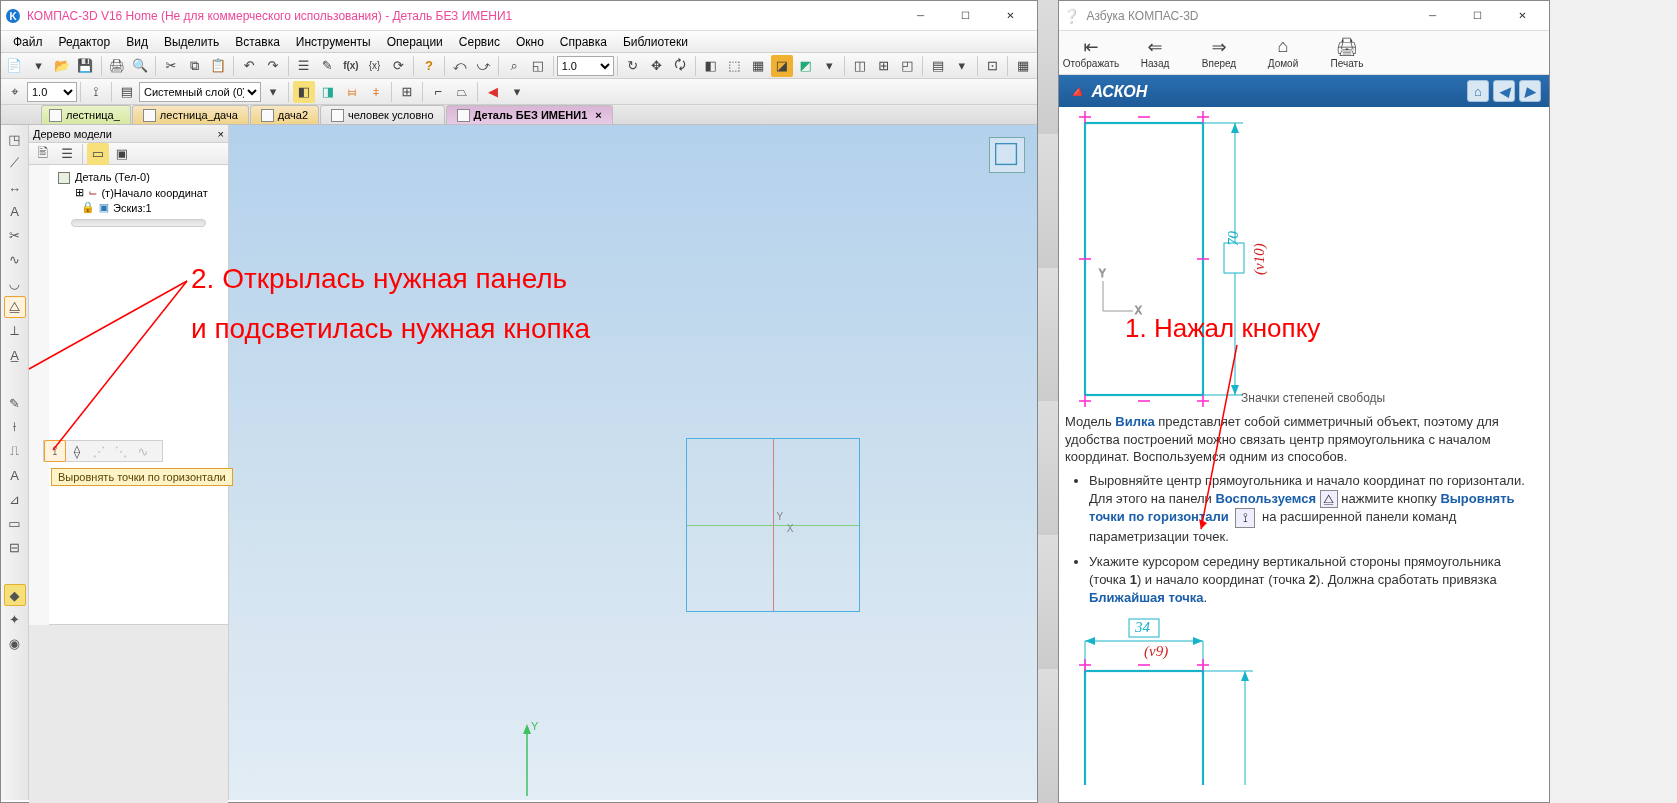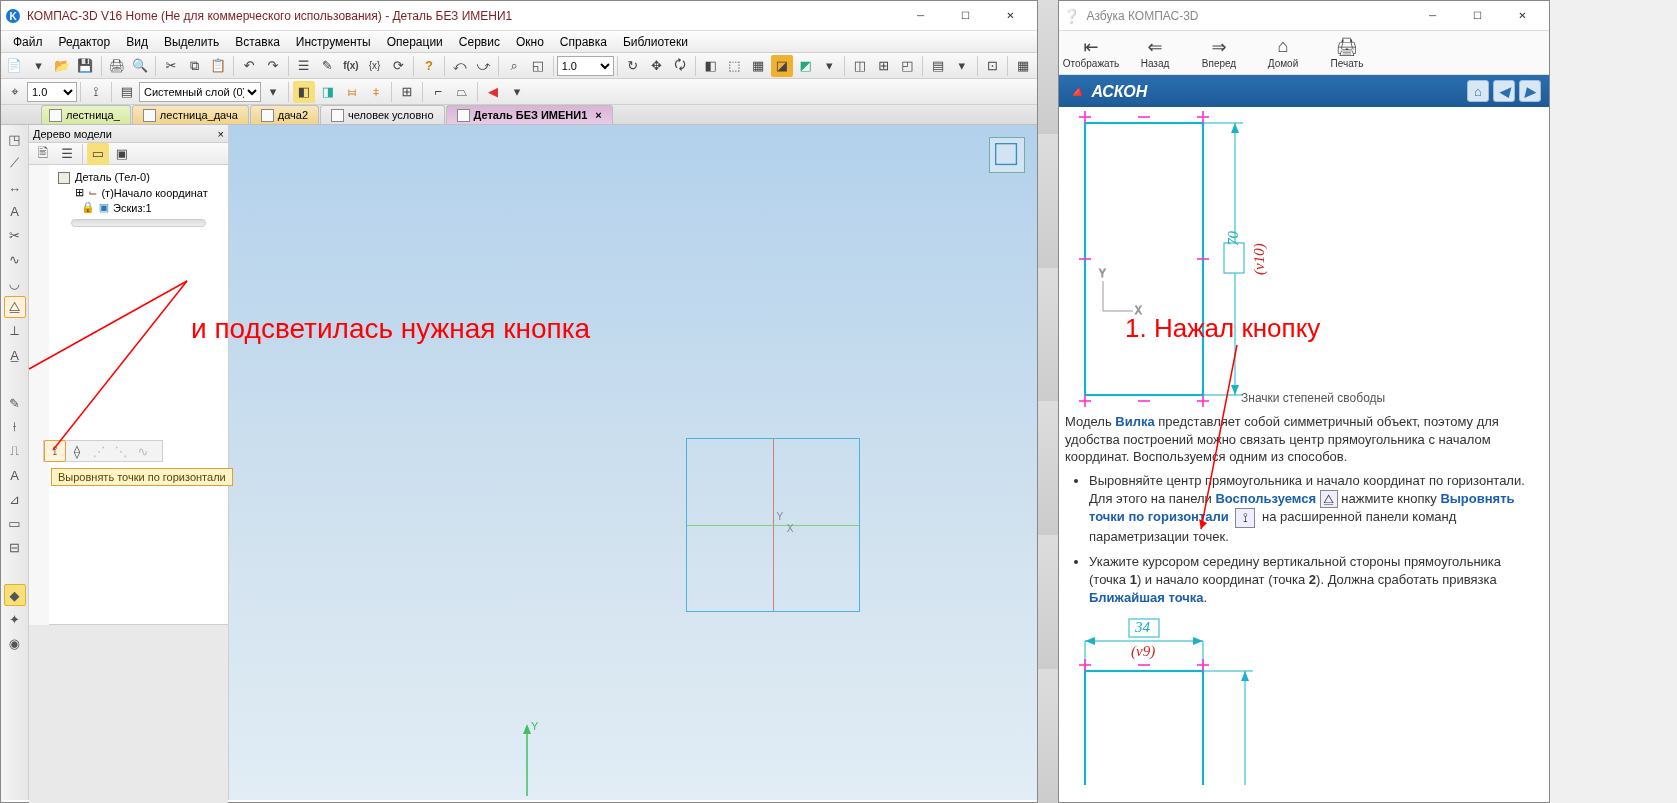--- a/index.html
+++ b/index.html
@@ -5,21 +5,21 @@
   * { box-sizing: border-box; margin: 0; padding: 0; font-family: "Segoe UI", Tahoma, sans-serif; }
   body { background: #f0f0f0; overflow: hidden; width: 1677px; height: 803px; position: relative; }
 
   
   .win { position: absolute; background: #fff; border: 1px solid #888; }
   .win-left { left: 0; top: 0; width: 1038px; height: 803px; }
   .win-right { left: 1058px; top: 0; width: 492px; height: 803px; }
 
   .titlebar { height: 30px; background: #fff; display: flex; align-items: center; padding: 0 4px; border-bottom: 1px solid #ddd; }
   .titlebar .icon { width: 16px; height: 16px; margin-right: 6px; }
-  .titlebar .title { flex: 1; font-size: 12px; color: #7f1d1d; }
+  .titlebar .title { flex: 1; font-size: 12px; color: #ec4899; }
   .titlebar .winbtn { width: 45px; height: 28px; display: flex; align-items: center; justify-content: center; color: #333; font-size: 10px; }
 
   .menubar { height: 22px; background: linear-gradient(#fdfdfd,#ececec); border-bottom: 1px solid #cfcfcf; display: flex; align-items: center; padding: 0 4px; font-size: 12px; }
   .menubar span { padding: 2px 8px; cursor: default; }
 
   .toolbar { height: 26px; background: linear-gradient(#fafafa,#e9e9e9); border-bottom: 1px solid #cfcfcf; display: flex; align-items: center; padding: 0 2px; }
   .tbtn { width: 22px; height: 22px; margin: 0 1px; border: 1px solid transparent; display: flex; align-items: center; justify-content: center; font-size: 13px; color: #444; border-radius: 2px; }
   .tsep { width: 1px; height: 20px; background: #ccc; margin: 0 3px; }
   .tsel { height: 20px; border: 1px solid #aaa; font-size: 11px; background: #fff; }
 
@@ -309,20 +309,21 @@
       <div class="vbtn" style="color:#bbb;">∿</div>
     </div>
 
     <div class="tooltip-box" style="left:50px;top:343px;">Выровнять точки по горизонтали</div>
 
     <svg style="position:absolute;left:0;top:0;width:100%;height:100%;pointer-events:none;">
       <line x1="186" y1="156" x2="28" y2="244" stroke="#ff0000" stroke-width="1.5"></line>
       <line x1="186" y1="156" x2="52" y2="325" stroke="#ff0000" stroke-width="1.5"></line>
     </svg>
 
+    <div class="annot" style="left:190px;top:135px;">2. Открылась нужная панель</div>
     <div class="annot" style="left:190px;top:185px;">и подсветилась нужная кнопка</div>
 
   </div>
 </div>
 
 <div class="thumbstrip">
   <div></div>
     <div></div>
     <div></div>
     <div></div>
@@ -456,17 +457,17 @@
           <line x1="132" y1="50" x2="144" y2="50"></line>
             <line x1="138" y1="44" x2="138" y2="56"></line>
           <line x1="73" y1="50" x2="85" y2="50"></line>
         </g>
 
         <line x1="138" y1="56" x2="188" y2="56" stroke="#17b3c8"></line>
         <line x1="180" y1="56" x2="180" y2="176" stroke="#17b3c8"></line>
         <polygon points="180,56 176,66 184,66" fill="#17b3c8"></polygon>
       </svg>
       <span class="dimtext" style="position:absolute;left:70px;top:4px;">34</span>
-      <span class="vartxt" style="position:absolute;left:66px;top:28px;text-align:right;">(v9)</span>
+      <span class="vartxt" style="position:absolute;left:79px;top:28px;text-align:right;">(v9)</span>
     </div>
 
   </div>
 </div>
 
 </body></html>

